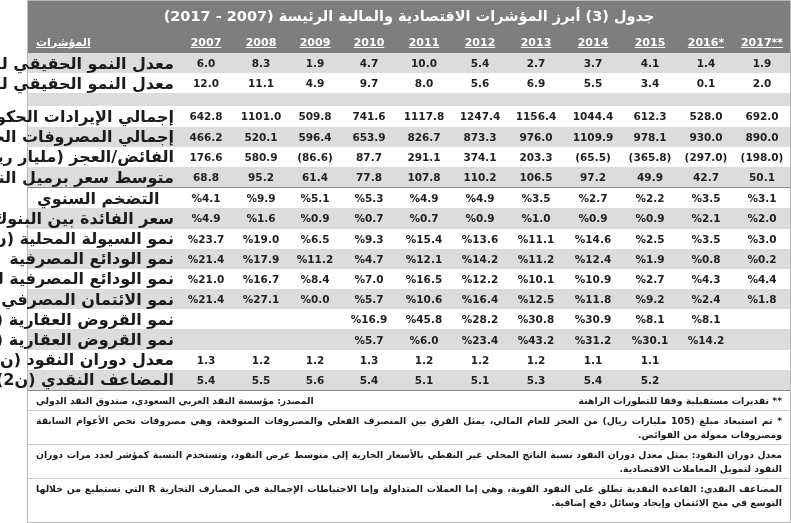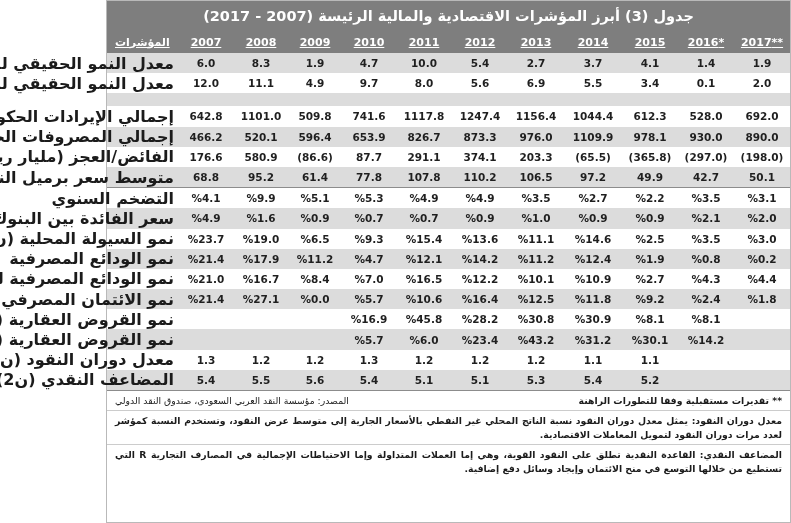--- a/index.html
+++ b/index.html
@@ -2,21 +2,21 @@
 <html lang="ar" dir="rtl"><head>
 <meta charset="utf-8">
 <style>
   html,body{margin:0;padding:0;background:#ffffff;}
   body{
     width:791px;height:523px;overflow:hidden;
     font-family:"DejaVu Sans","Liberation Sans",sans-serif;
     color:#1b1b1b;
   }
   #table-root{
-    width:685px;height:523px;
+    width:764px;height:523px;
     box-sizing:border-box;
     border:1px solid #b9b9b9;
     display:flex;flex-direction:column;
     background:#7f1d1d;
   }
   
   .title-bar{
     background:#7e7e7e;color:#ffffff;
     height:30px;line-height:30px;
     text-align:center;
@@ -67,21 +67,21 @@
     padding:3px 8px 3px 8px;
     font-size:9.3px;line-height:1.45;
     color:#1b1b1b;
     border-bottom:1px solid #cccccc;
   }
   .note-row:last-child{border-bottom:none;}
   .note-row.split{
     display:flex;justify-content:space-between;align-items:center;
     font-weight:bold;
   }
-  .note-src{font-weight:normal;}
+  .note-src{font-weight:bold;}
   .note-est{font-weight:bold;}
   .note-body{text-align:justify;font-weight:bold;}
   .pad-grow{flex:1;}
 </style>
 </head>
 <body>
 
 <div id="table-root">
 
   <div class="title-bar">جدول (3) أبرز المؤشرات الاقتصادية والمالية الرئيسة (2007 - 2017)</div>
@@ -346,17 +346,18 @@
           <td class="lbl">المضاعف النقدي (ن2)</td>
         </tr>
       </tbody>
   </table>
 
   <div class="notes">
     <div class="note-row split">
       <span class="note-est">** تقديرات مستقبلية وفقا للتطورات الراهنة</span>
       <span class="note-src">المصدر: مؤسسة النقد العربي السعودي، صندوق النقد الدولي</span>
     </div>
+    <div class="note-row note-body">* تم استبعاد مبلغ (105 مليارات ريال) من العجز للعام المالي، يمثل الفرق بين المنصرف الفعلي والمصروفات المتوقعة، وهي مصروفات تخص الأعوام السابقة ومصروفات ممولة من الفوائض.</div>
     <div class="note-row note-body">معدل دوران النقود: يمثل معدل دوران النقود نسبة الناتج المحلي غير النفطي بالأسعار الجارية إلى متوسط عرض النقود، وتستخدم النسبة كمؤشر لعدد مرات دوران النقود لتمويل المعاملات الاقتصادية.</div>
     <div class="note-row note-body pad-grow">المضاعف النقدي: القاعدة النقدية تطلق على النقود القوية، وهي إما العملات المتداولة وإما الاحتياطات الإجمالية في المصارف التجارية R التي تستطيع من خلالها التوسع في منح الائتمان وإيجاد وسائل دفع إضافية.</div>
   </div>
 
 </div>
 
 </body></html>

